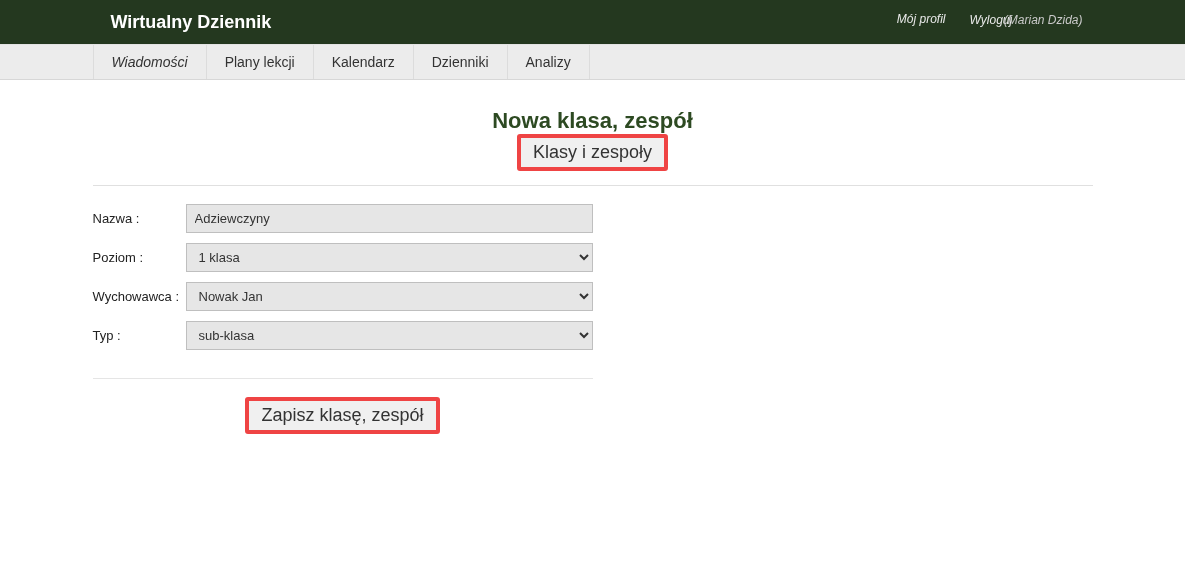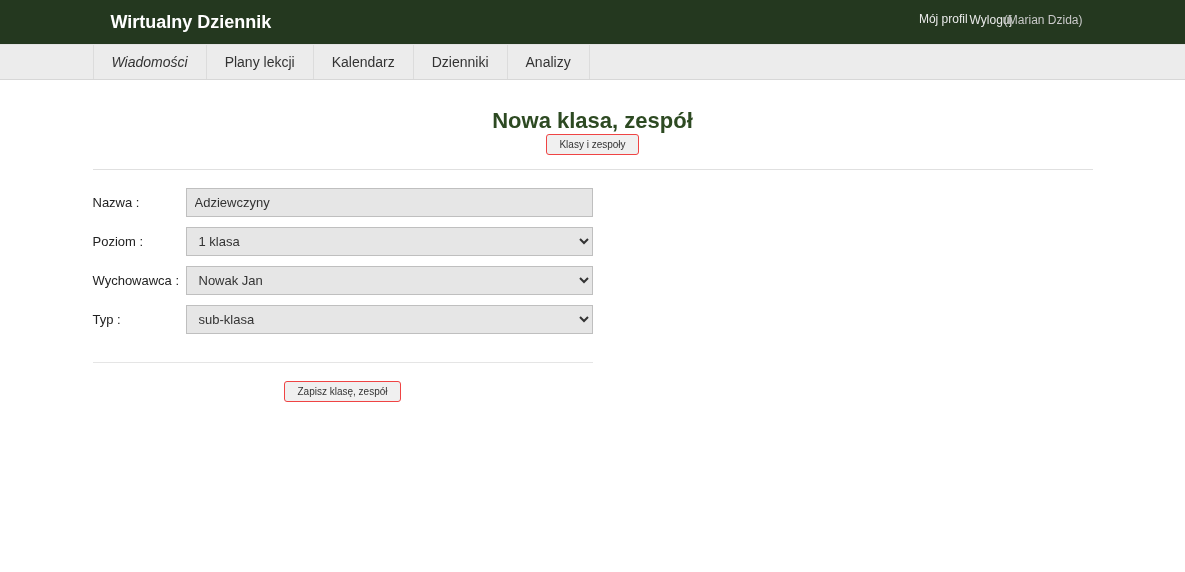--- a/index.html
+++ b/index.html
@@ -30,22 +30,23 @@
   }
   .app-title {
     color: #fff;
     font-size: 18px;
     font-weight: bold;
     padding-left: 14px;
   }
   .header-links {
     display: flex;
     align-items: center;
-    gap: 2px;
+    gap: 24px;
     padding-right: 6px;
+    font-style: italic;
   }
   .header-links a {
     color: #eaeaea;
     font-size: 12px;
     text-decoration: none;
     cursor: pointer;
   }
   .header-links .user-name {
     color: #c9c9c9;
     font-size: 12px;
@@ -110,24 +111,24 @@
     border-bottom: 1px solid #e0e0e0;
     flex-direction: column;
   }
   .page-title {
     color: #2d4a22;
     font-size: 22px;
     font-weight: bold;
   }
   .btn {
     background: #f0f0f0;
-    border: 1px solid #ef4444;
+    border: 4px solid #ef4444;
     border-radius: 3px;
     padding: 4px 12px;
-    font-size: 10px;
+    font-size: 18px;
     color: #333;
     cursor: pointer;
     font-family: inherit;
     text-align: right;
   }
   .form-area {
     width: 500px;
     padding-top: 18px;
     padding-bottom: 18px;
     border-bottom: 1px solid #e5e5e5;

